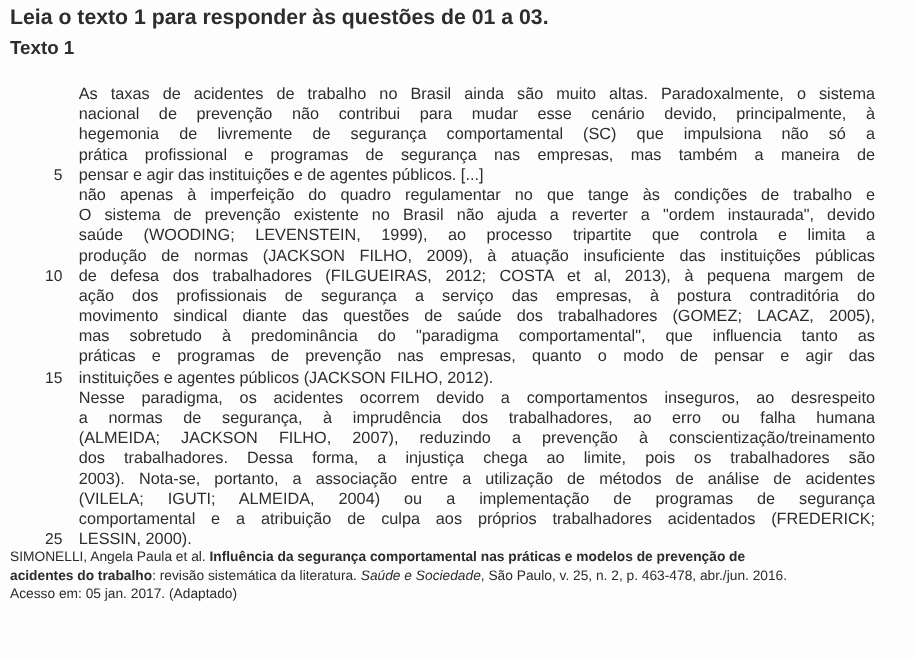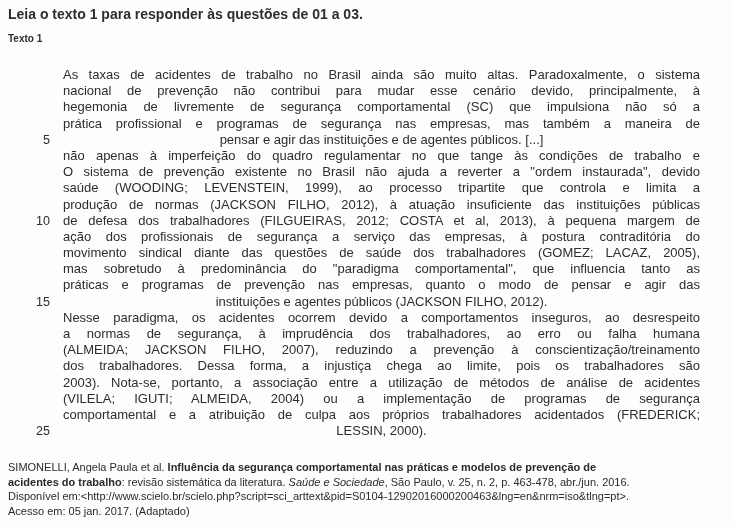--- a/index.html
+++ b/index.html
@@ -11,27 +11,27 @@
     color: #2d2d2d;
     -webkit-font-smoothing: antialiased;
   }
   .page {
     position: relative;
     width: 733px; height: 526px;
     padding: 6px 10px 0 8px;
     background: #fdfdfd;
   }
   .instruction {
-    font-size: 14px;
+    font-size: 17px;
     font-weight: 700;
     line-height: 16px;
   }
   .texto-label {
     margin-top: 9px;
-    font-size: 10px;
+    font-size: 15px;
     font-weight: 700;
     line-height: 16px;
   }
   .text-block { margin-top: 20px; }
   .line-row {
     display: flex;
     align-items: baseline;
     height: 16.2px;
     font-size: 13px;
     line-height: 16.2px;
@@ -41,28 +41,27 @@
     flex: none;
     width: 55px;
     text-align: right;
     padding-right: 13px;
     font-size: 12.5px;
   }
   .line-text {
     flex: none;
     width: 637px;
     white-space: normal;
-    text-align: center;
   }
   .line-text.just {
     text-align: justify;
     text-align-last: justify;
   }
   .citation {
-    margin-top: 21px;
+    margin-top: 0;
     font-size: 11px;
     line-height: 14.5px;
     color: #2b2b2b;
     width: 715px;
   }
   .cit-line { white-space: nowrap; }
   .citation .b { font-weight: 700; }
   .citation .i { font-style: italic; }
 </style>
 </head>
@@ -109,21 +108,21 @@
     <span class="line-text just">O sistema de prevenção existente no Brasil não ajuda a reverter a "ordem instaurada", devido</span>
   </div>
 
   <div class="line-row">
     <span class="line-no"></span>
     <span class="line-text just">saúde (WOODING; LEVENSTEIN, 1999), ao processo tripartite que controla e limita a</span>
   </div>
 
   <div class="line-row">
     <span class="line-no"></span>
-    <span class="line-text just">produção de normas (JACKSON FILHO, 2012), à atuação insuficiente das instituições públicas</span>
+    <span class="line-text just">produção de normas (JACKSON FILHO, 2009), à atuação insuficiente das instituições públicas</span>
   </div>
 
   <div class="line-row">
     <span class="line-no">10</span>
     <span class="line-text just">de defesa dos trabalhadores (FILGUEIRAS, 2012; COSTA et al, 2013), à pequena margem de</span>
   </div>
 
   <div class="line-row">
     <span class="line-no"></span>
     <span class="line-text just">ação dos profissionais de segurança a serviço das empresas, à postura contraditória do</span>
@@ -188,16 +187,15 @@
 
   <div class="line-row">
     <span class="line-no">25</span>
     <span class="line-text">LESSIN, 2000).</span>
   </div>
 </div>
 
   <div class="citation" id="citation-container">
       <div class="cit-line"><span>SIMONELLI, Angela Paula et al. </span><span class="b">Influência da segurança comportamental nas práticas e modelos de prevenção de</span></div>
       <div class="cit-line"><span class="b">acidentes do trabalho</span><span>: revisão sistemática da literatura. </span><span class="i">Saúde e Sociedade</span><span>, São Paulo, v. 25, n. 2, p. 463-478, abr./jun. 2016.</span></div>
-      <div class="cit-line"><span>Disponível em:&lt;http://www.scielo.br/scielo.php?script=sci_arttext&amp;pid=S0104-12902016000200463&amp;lng=en&amp;nrm=iso&amp;tlng=pt&gt;.</span></div>
       <div class="cit-line"><span>Acesso em: 05 jan. 2017. (Adaptado)</span></div>
     </div>
 </div>
 
 </body></html>

